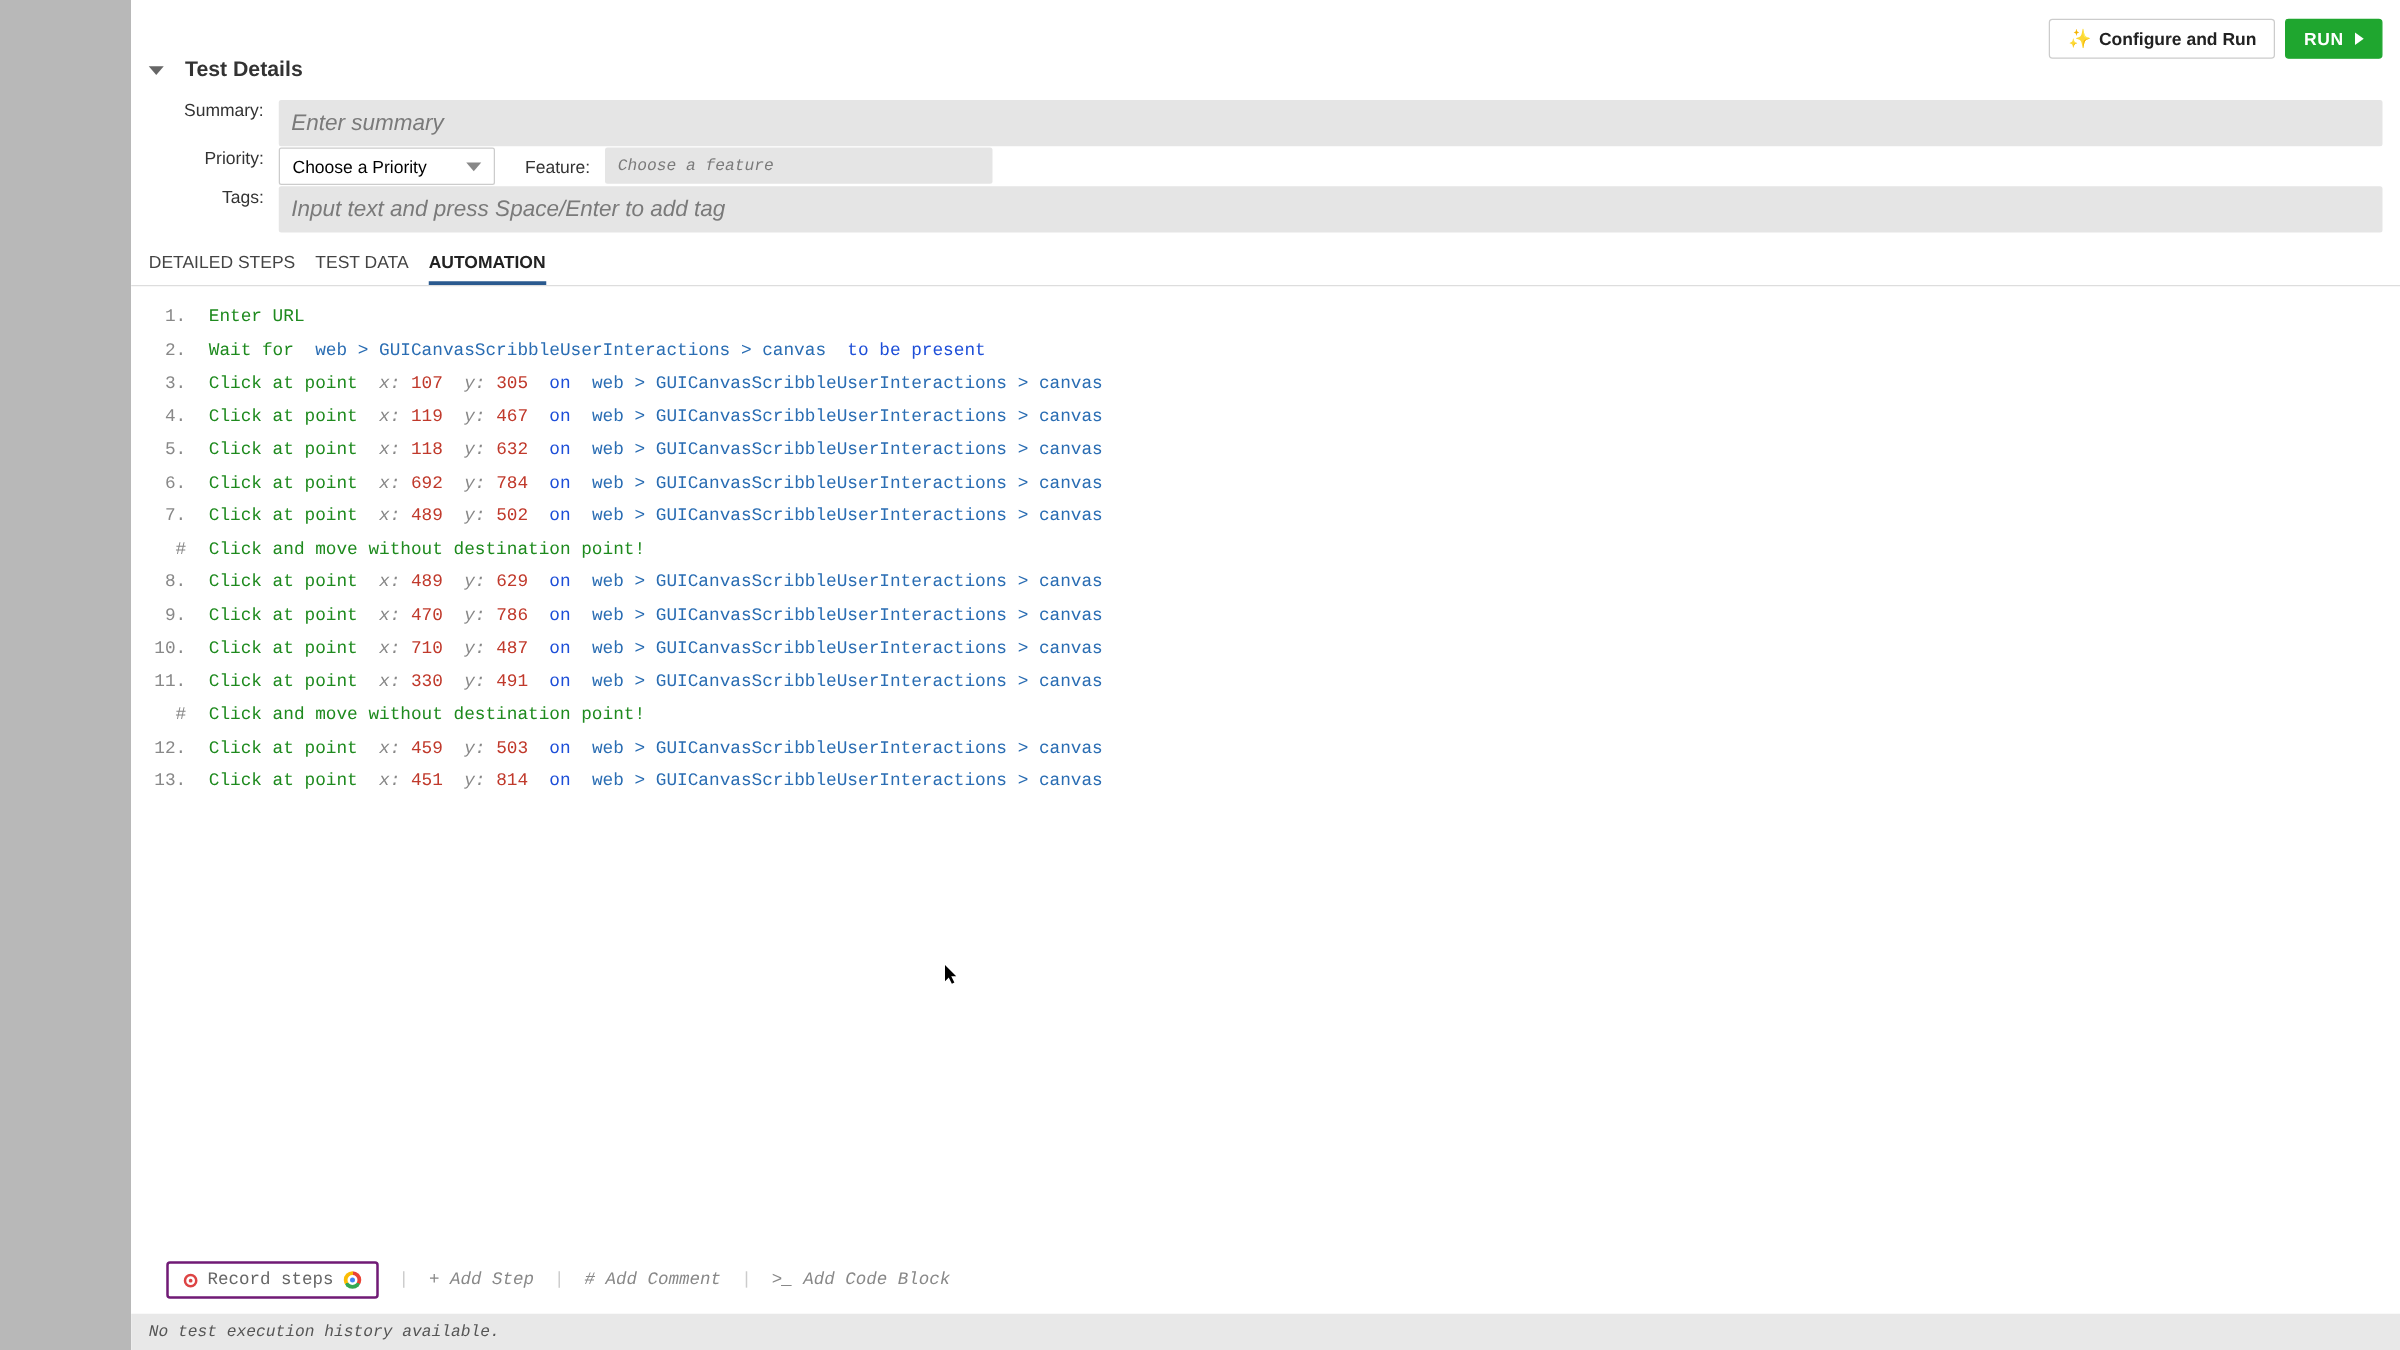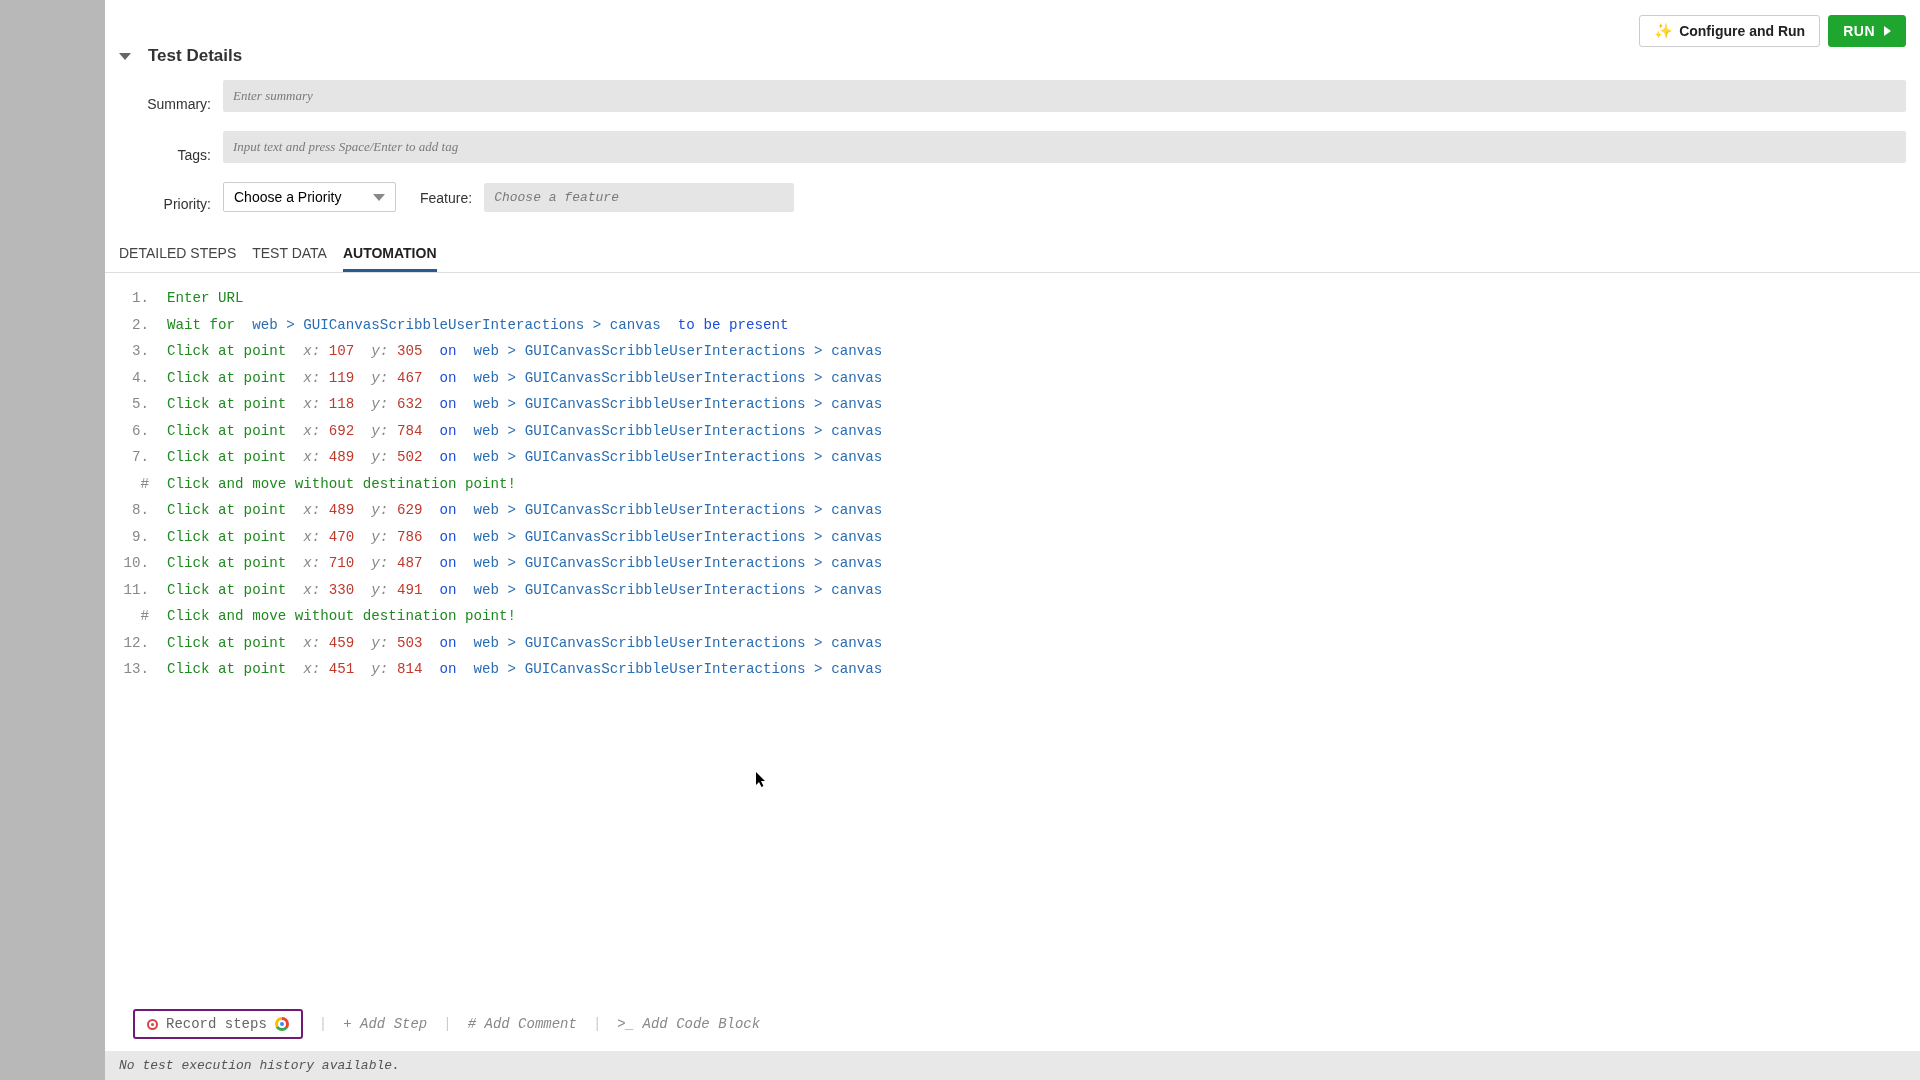--- a/index.html
+++ b/index.html
@@ -8,23 +8,23 @@
 .main { margin-left: 105px; height: 100vh; display: flex; flex-direction: column; position: relative; }
 .toolbar { position: absolute; top: 15px; right: 14px; display: flex; gap: 8px; z-index: 10; }
 .btn { display: inline-flex; align-items: center; gap: 6px; padding: 6px 14px; border-radius: 3px; font-size: 14px; font-weight: 600; cursor: pointer; border: 1px solid #ccc; }
 .btn-configure { background: #fff; color: #222; }
 .btn-run { background: #1fa62f; color: #fff; border-color: #1fa62f; font-weight: 700; letter-spacing: 0.5px; }
 .btn-run .play { width: 0; height: 0; border-left: 7px solid #fff; border-top: 5px solid transparent; border-bottom: 5px solid transparent; margin-left: 3px; }
 .btn-configure .wand { font-size: 15px; }
 .section-header { padding: 46px 14px 10px 14px; display: flex; align-items: center; gap: 17px; font-size: 17px; font-weight: 600; color: #333; }
 .chevron-down { width: 0; height: 0; border-left: 6px solid transparent; border-right: 6px solid transparent; border-top: 7px solid #666; }
 .details-form { padding: 4px 14px 0 14px; }
-.form-row { display: flex; align-items: flex-end; margin-bottom: 19px; }
+.form-row { display: flex; align-items: flex-start; margin-bottom: 1px; }
 .form-label { width: 92px; text-align: right; margin-right: 12px; font-size: 14px; color: #333; }
-.text-input { flex: 1; background: #e5e5e5; border: none; padding: 8px 10px; font-family: Liberation Serif, serif; font-style: italic; font-size: 13px; color: #555; border-radius: 2px; }
+.text-input { flex: 1; background: #e5e5e5; border: none; padding: 8px 10px; font-family: Liberation Sans, sans-serif; font-style: italic; font-size: 18px; color: #555; border-radius: 2px; }
 .text-input::placeholder { color: #7a7a7a; }
 .priority-select { width: 173px; background: #fff; border: 1px solid #ccc; padding: 6px 10px; font-size: 14px; display: flex; justify-content: space-between; align-items: center; border-radius: 2px; }
 .feature-wrap { display: flex; align-items: center; margin-left: 24px; }
 .feature-label { margin-right: 12px; font-size: 14px; color: #333; }
 .feature-input { width: 310px; background: #e5e5e5; border: none; padding: 7px 10px; font-family: "Courier New", monospace; font-style: italic; font-size: 13px; border-radius: 2px; }
 .feature-input::placeholder { color: #7a7a7a; }
 .tabs { display: flex; gap: 16px; padding: 14px 14px 0 14px; border-bottom: 1px solid #ddd; }
 .tab { padding-bottom: 8px; font-size: 14px; font-weight: 400; color: #444; cursor: pointer; border-bottom: 3px solid transparent; }
 .tab.active { color: #222; border-bottom-color: #2a5a8f; font-weight: 600; }
 .code-area { flex: 1; overflow-y: auto; padding: 12px 0 0 0; font-family: "Courier New", Consolas, monospace; font-size: 14.2px; line-height: 26.5px; }
@@ -74,33 +74,33 @@
     <span class="chevron-down"></span>
     <span>Test Details</span>
   </div>
 
   <div class="details-form">
     <div class="form-row">
       <div class="form-label">Summary:</div>
       <input class="text-input" placeholder="Enter summary" style="">
     </div>
     <div class="form-row">
-      <div class="form-label">Tags:</div>
-      <input class="text-input" placeholder="Input text and press Space/Enter to add tag" style="">
-    </div>
-    <div class="form-row">
       <div class="form-label">Priority:</div>
       <div class="priority-select">
         <span>Choose a Priority</span>
         <span class="chevron-down" style="border-top-color:#888"></span>
       </div>
       <div class="feature-wrap">
         <div class="feature-label">Feature:</div>
         <input class="feature-input" placeholder="Choose a feature" style="">
       </div>
+    </div>
+    <div class="form-row">
+      <div class="form-label">Tags:</div>
+      <input class="text-input" placeholder="Input text and press Space/Enter to add tag" style="">
     </div>
   </div>
 
   <div class="tabs">
     <div class="tab">DETAILED STEPS</div>
     <div class="tab">TEST DATA</div>
     <div class="tab active">AUTOMATION</div>
   </div>
 
   <div class="code-area" id="code-area">

